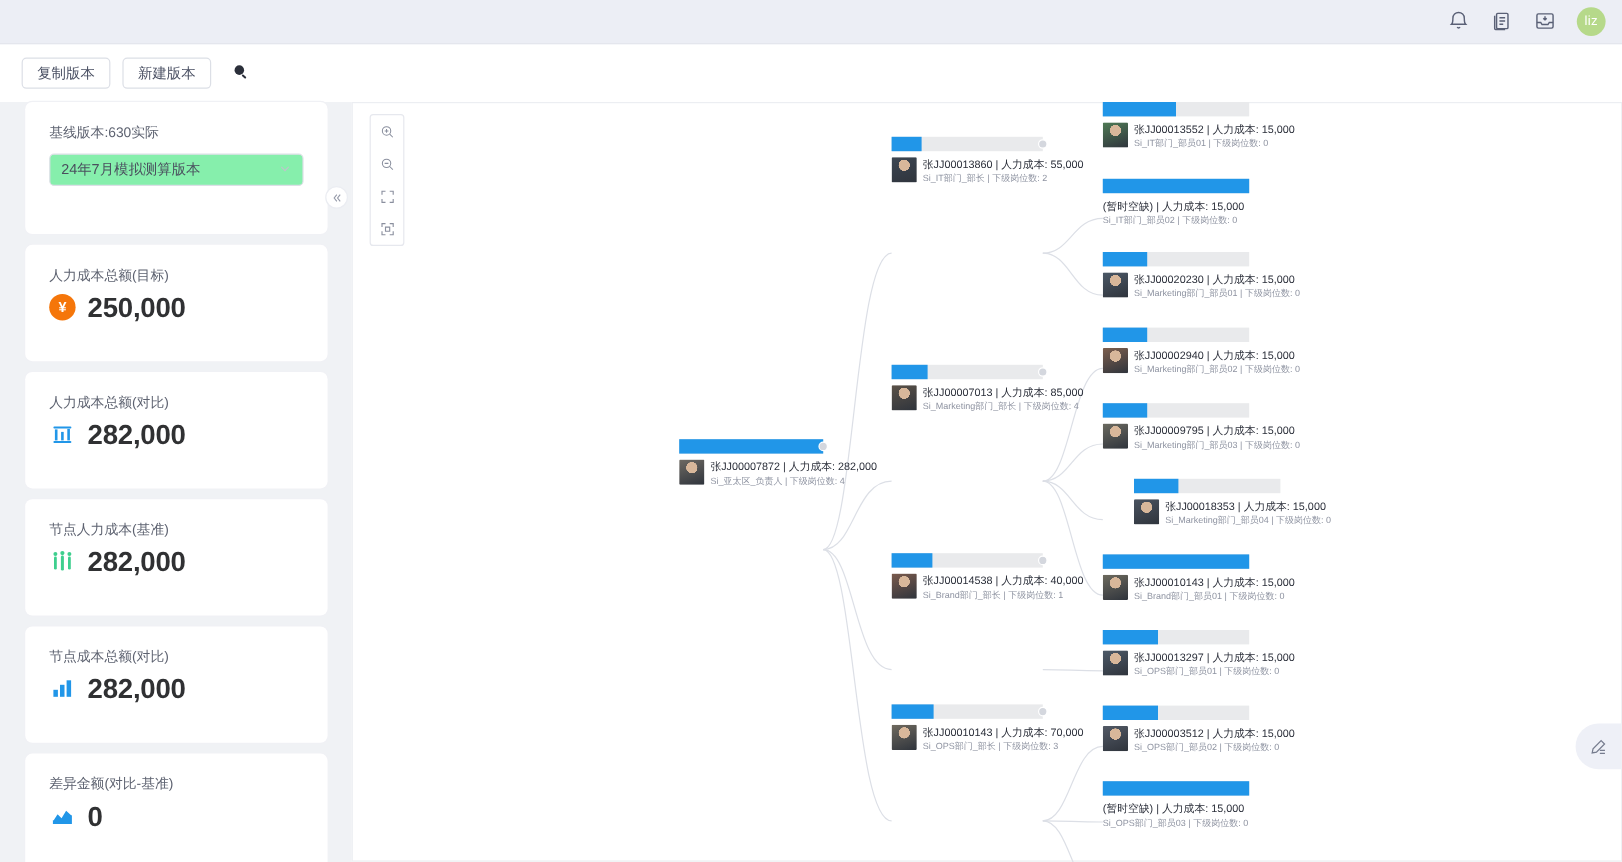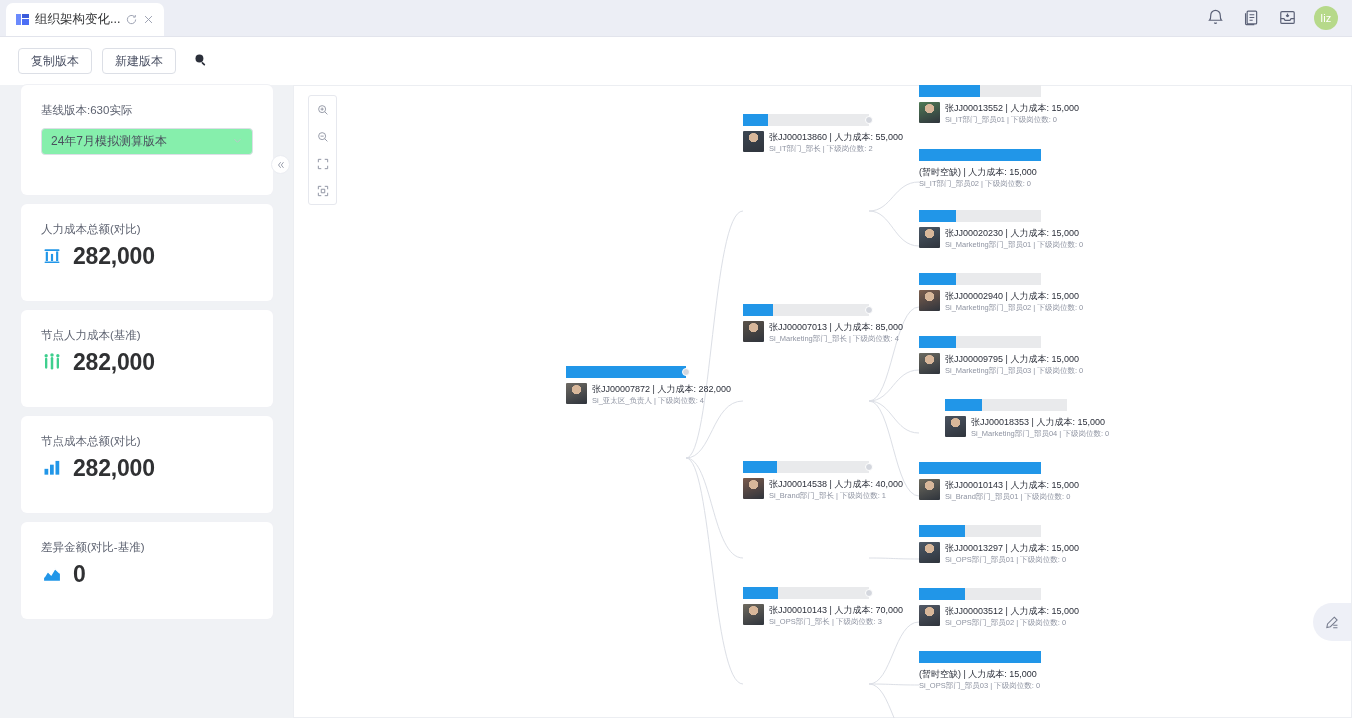--- a/index.html
+++ b/index.html
@@ -124,39 +124,20 @@
     position: absolute; right: 0px; bottom: 76px; width: 38px; height: 38px;
     border-radius: 19px 0 0 19px; background: #eef0f7;
     display: flex; align-items: center; justify-content: center;
     color: #767c8e; cursor: pointer; z-index: 9;
   }
 </style>
 </head>
 <body>
 
 <div class="titlebar">
-  <div class="tab">
-    <span class="tab-fav">
-        <i></i>
-        <i></i>
-        <i></i>
-      </span>
-    <span class="tab-title">组织架构变化...</span>
-    <span class="tab-ic">
-      <svg width="11" height="11" viewBox="0 0 16 16" fill="none" stroke="currentColor" stroke-width="1.4">
-          <path d="M14 8a6 6 0 1 1-1.8-4.2"></path>
-          <path d="M13.5 1.5v3h-3"></path>
-        </svg>
-    </span>
-    <span class="tab-ic">
-      <svg width="11" height="11" viewBox="0 0 16 16" fill="none" stroke="currentColor" stroke-width="1.4">
-          <path d="M3 3l10 10M13 3L3 13"></path>
-        </svg>
-    </span>
-  </div>
   <div class="sys-icons">
     <span class="ic">
       <svg viewBox="0 0 24 24" width="19" height="19" fill="none" stroke="currentColor" stroke-width="1.5">
           <path d="M6 9a6 6 0 0 1 12 0c0 5 1.5 6.5 1.5 6.5h-15S6 14 6 9z"></path>
           <path d="M10.5 18.5a1.8 1.8 0 0 0 3 0"></path>
         </svg>
     </span>
     <span class="ic">
       <svg viewBox="0 0 24 24" width="19" height="19" fill="none" stroke="currentColor" stroke-width="1.5">
           <rect x="6.5" y="4" width="12" height="16" rx="1.2"></rect>
@@ -202,20 +183,27 @@
       <div class="select">
         <span>24年7月模拟测算版本</span>
         <span class="chev">
           <svg viewBox="0 0 16 16" width="11" height="11" fill="none" stroke="currentColor" stroke-width="1.4">
               <path d="M3.5 6L8 10.5 12.5 6"></path>
             </svg>
         </span>
       </div>
     </div>
 
+    <div class="card metric">
+      <div class="card-label">人力成本总额(目标)</div>
+      <div class="metric-row">
+        <span class="mic yen">¥</span>
+        <span class="metric-val">250,000</span>
+      </div>
+    </div>
 
     <div class="card metric">
       <div class="card-label">人力成本总额(对比)</div>
       <div class="metric-row">
         <span class="mic">
           <svg viewBox="0 0 24 24" width="20" height="20" fill="#2196e8">
               <rect x="3" y="4" width="18" height="2" rx="1"></rect>
               <rect x="4.5" y="7" width="2.6" height="11"></rect>
               <rect x="10.7" y="9.5" width="2.6" height="8.5"></rect>
               <rect x="16.9" y="6.5" width="2.6" height="11.5"></rect>

